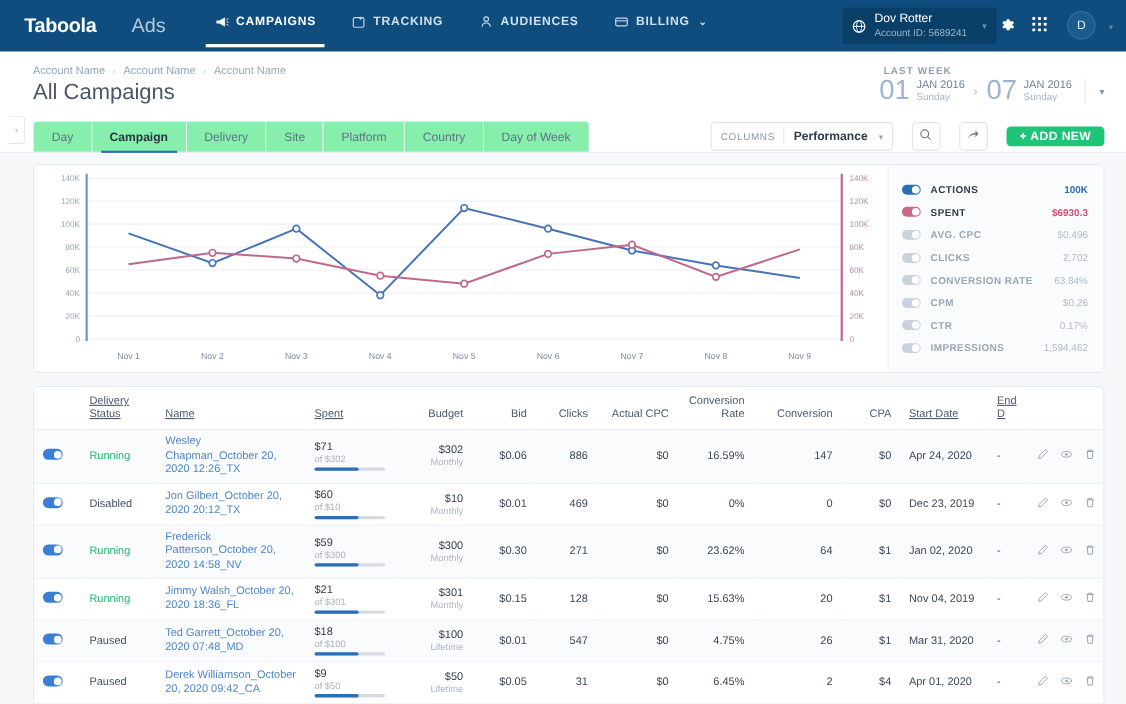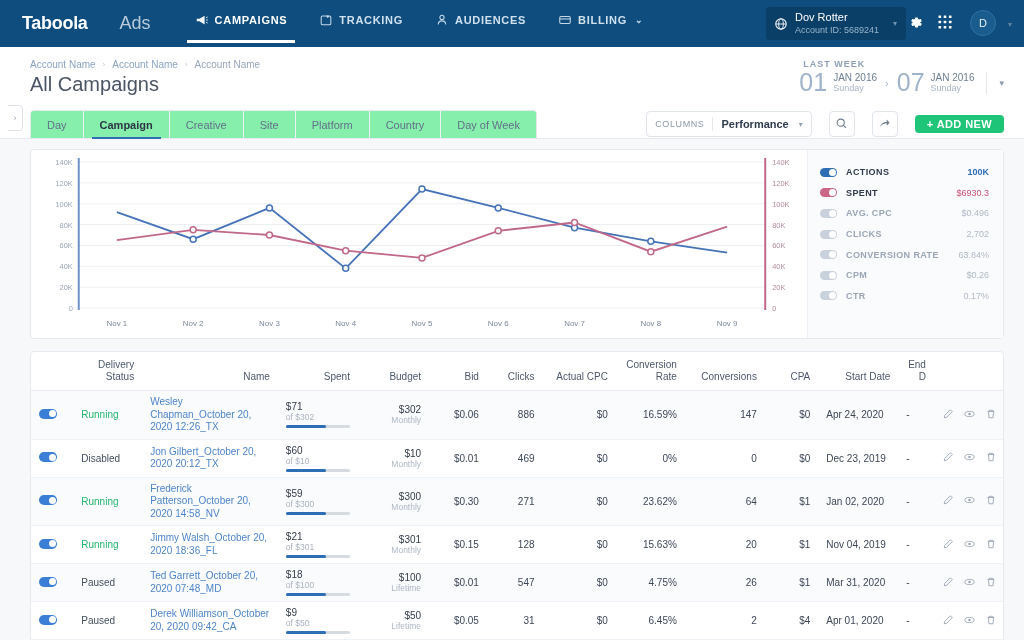--- a/index.html
+++ b/index.html
@@ -134,33 +134,33 @@
     content:""; position:absolute; top:1px; right:1px; width:7px; height:7px;
     border-radius:50%; background:#fff;
   }
   .toggle.on-blue { background:#2e6eb5; }
   .toggle.on-pink { background:#cc6686; }
   .legname { font-size:9px; letter-spacing:.4px; color:#9aa6b6; font-weight:bold; flex:1;}
   .legval { font-size:9px; color:#b0bac7; }
   .legrow.act .legname { color:#2f3b4e; }
   .legrow.act .legval { color:#2e6eb5; font-weight:bold;}
   .legrow.spent .legname { color:#2f3b4e; }
-  .legrow.spent .legval { color:#cc4f72; font-weight:normal;}
+  .legrow.spent .legval { color:#cc4f72; font-weight:bold;}
 
   
   .tablecard {
     margin:12px 20px 0 30px; background:#fff; border:1px solid #e6eaf0; border-radius:4px;
     overflow:hidden;
   }
   table { border-collapse:collapse; width:100%; table-layout:fixed; }
   th {
     font-size:10px; color:#4d586b; font-weight:normal; text-align:right; vertical-align:bottom;
     padding:7px 8px 8px 8px; border-bottom:1px solid #e9ecf1; line-height:1.15;
   }
-  th.l { text-align:right; }
+  th.l { text-align:left;text-decoration:underline; }
   td {
     border-bottom:1px solid #eef1f5; padding:5px 8px; font-size:10px; color:#3d4757;
     text-align:right; vertical-align:middle; height:27px;
   }
   tr.alt td { background:#fafbfd; }
   td.l { text-align:left; }
   .cname { color:#4e85c8; line-height:1.25; cursor:pointer; font-size:10px;}
   .status-run { color:#23b56e; }
   .status-oth { color:#44505f; }
   .tg { width:18px; height:10px; border-radius:5px; background:#3a7fd5; position:relative; display:inline-block; cursor:pointer;}
@@ -293,21 +293,21 @@
       </span>
       <span class="dr-divider"></span>
       <span class="dr-caret">▾</span>
     </div>
   </div>
 
   <div class="tabsrow">
     <div class="tabs">
       <div class="tab">Day</div>
       <div class="tab active">Campaign</div>
-      <div class="tab">Creative</div>
+      <div class="tab">Delivery</div>
       <div class="tab">Site</div>
       <div class="tab">Platform</div>
       <div class="tab">Country</div>
       <div class="tab">Day of Week</div>
     </div>
 
     <div class="toolbar">
       <div class="colsbox">
         <span class="cols-lab">COLUMNS</span>
         <span class="cols-div"></span>
@@ -419,20 +419,25 @@
     <div class="legrow">
       <span class="toggle"></span>
       <span class="legname">CPM</span>
       <span class="legval">$0.26</span>
     </div>
     <div class="legrow">
       <span class="toggle"></span>
       <span class="legname">CTR</span>
       <span class="legval">0.17%</span>
     </div>
+    <div class="legrow">
+      <span class="toggle"></span>
+      <span class="legname">IMPRESSIONS</span>
+      <span class="legval">1,594,462</span>
+    </div>
   </div>
 </div>
 
 <div class="tablecard">
   <table>
     <colgroup>
       <col style="width:38px">
         <col style="width:62px">
         <col style="width:122px">
         <col style="width:72px">
@@ -451,21 +456,21 @@
       <tr>
         <th class="l"></th>
         <th class="l">Delivery Status</th>
         <th class="l">Name</th>
         <th class="l">Spent</th>
         <th>Budget</th>
         <th>Bid</th>
         <th>Clicks</th>
         <th>Actual CPC</th>
         <th>Conversion Rate</th>
-        <th>Conversions</th>
+        <th>Conversion</th>
         <th>CPA</th>
         <th class="l">Start Date</th>
         <th class="l">End D</th>
         <th></th>
       </tr>
     </thead>
     <tbody id="tbody">
         <tr class="alt">
           <td class="l"><span class="tg"></span></td>
           <td class="l status-run">Running</td>

